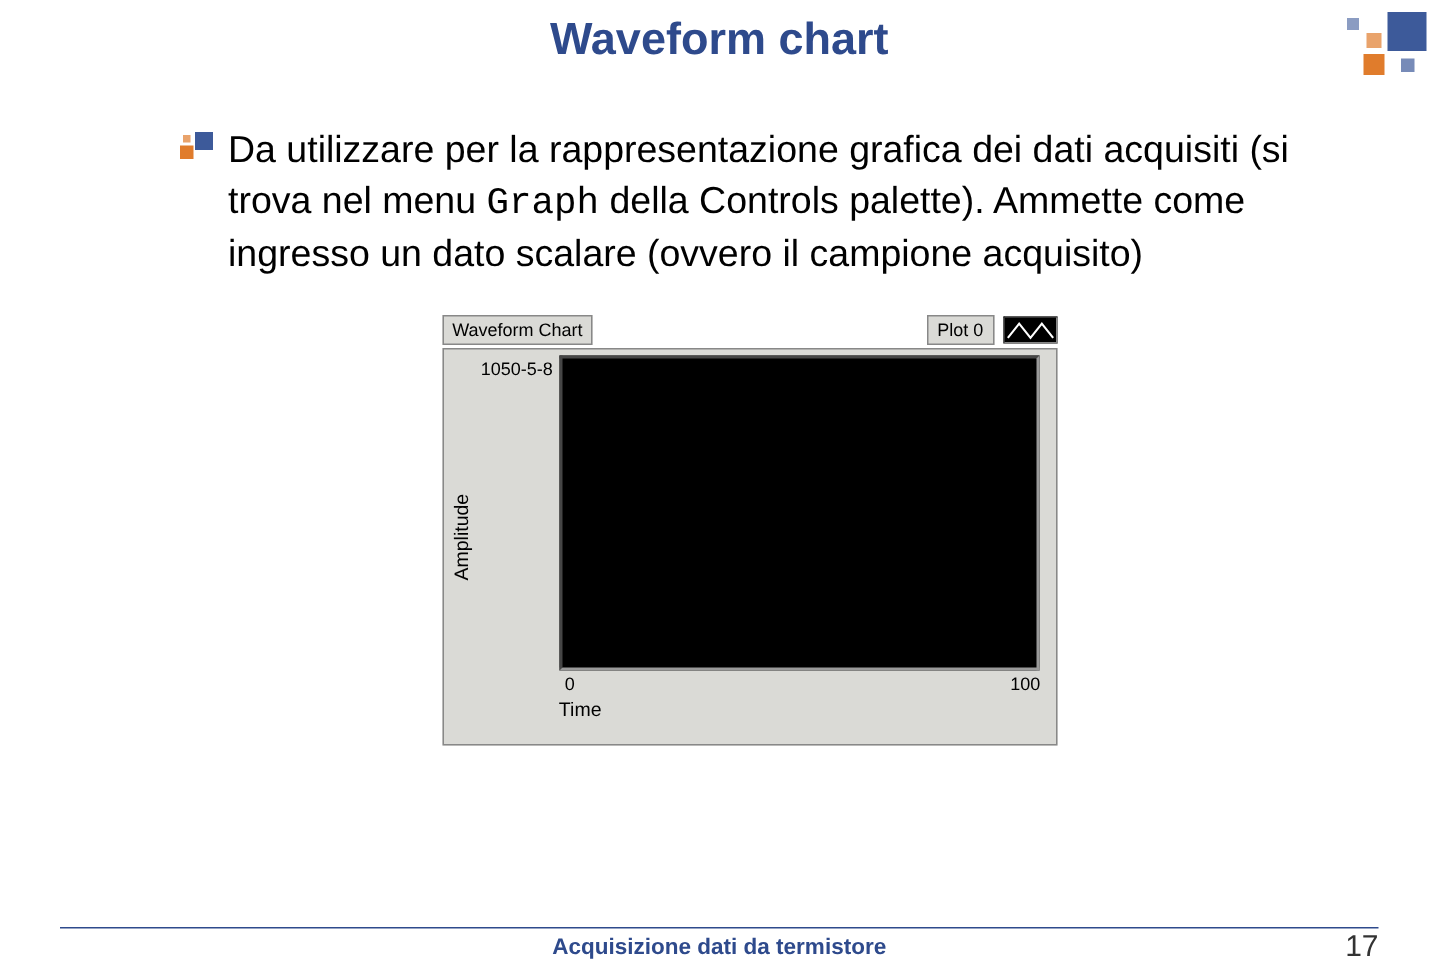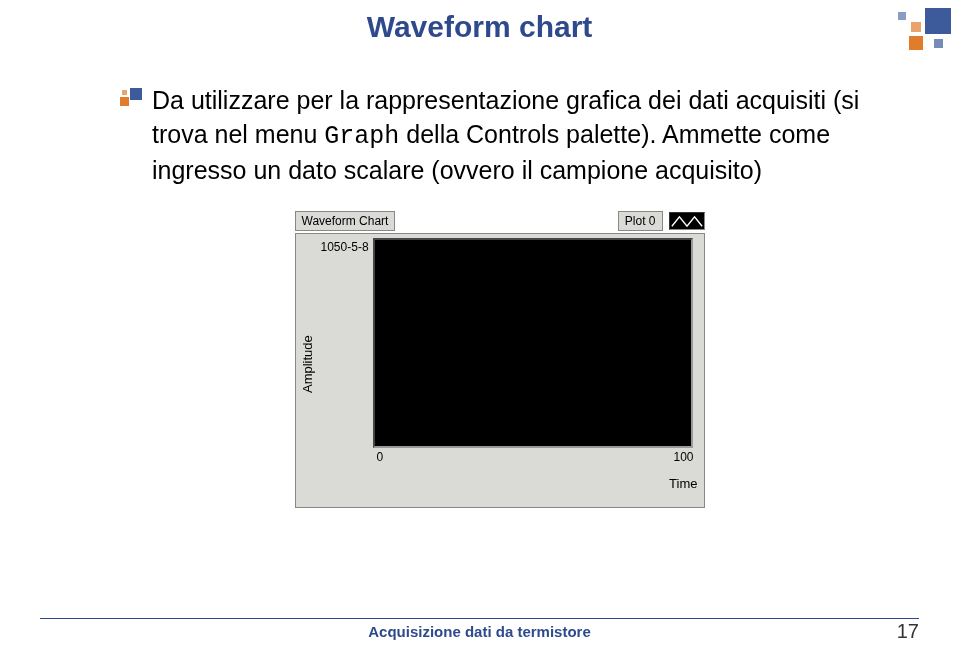--- a/index.html
+++ b/index.html
@@ -113,21 +113,21 @@
     border: 2px inset #9a9a9a;
     height: 210px;
     width: 320px;
   }
   .xaxis {
     display: flex;
     justify-content: space-between;
     font-size: 12px;
     padding: 2px 4px 0 4px;
   }
-  .xlabel { text-align: right; font-size: 13px; margin-top: 12px; }
+  .xlabel { text-align: left; font-size: 13px; margin-top: 2px; }
 
   .footer {
     position: absolute;
     bottom: 8px;
     left: 0;
     right: 0;
     padding: 0 40px;
   }
   .footer-line {
     height: 1px;

